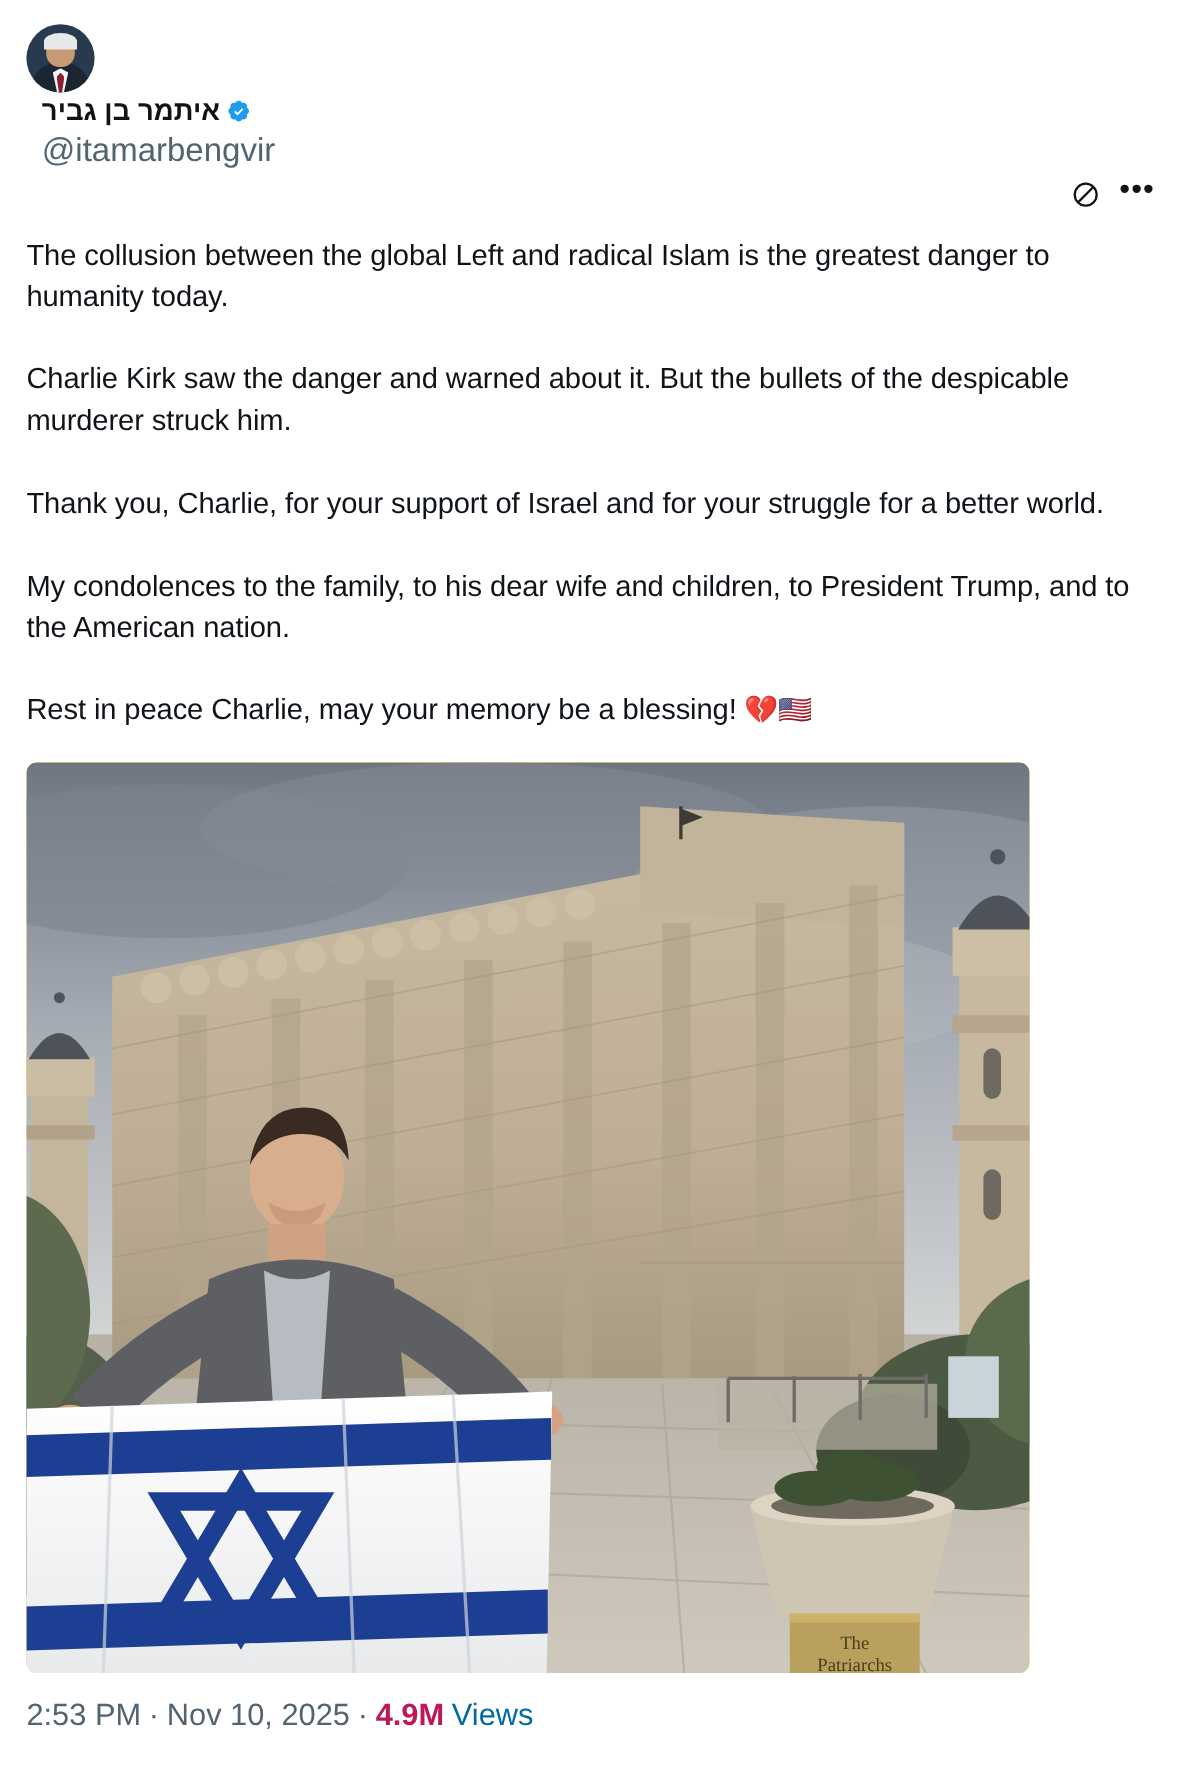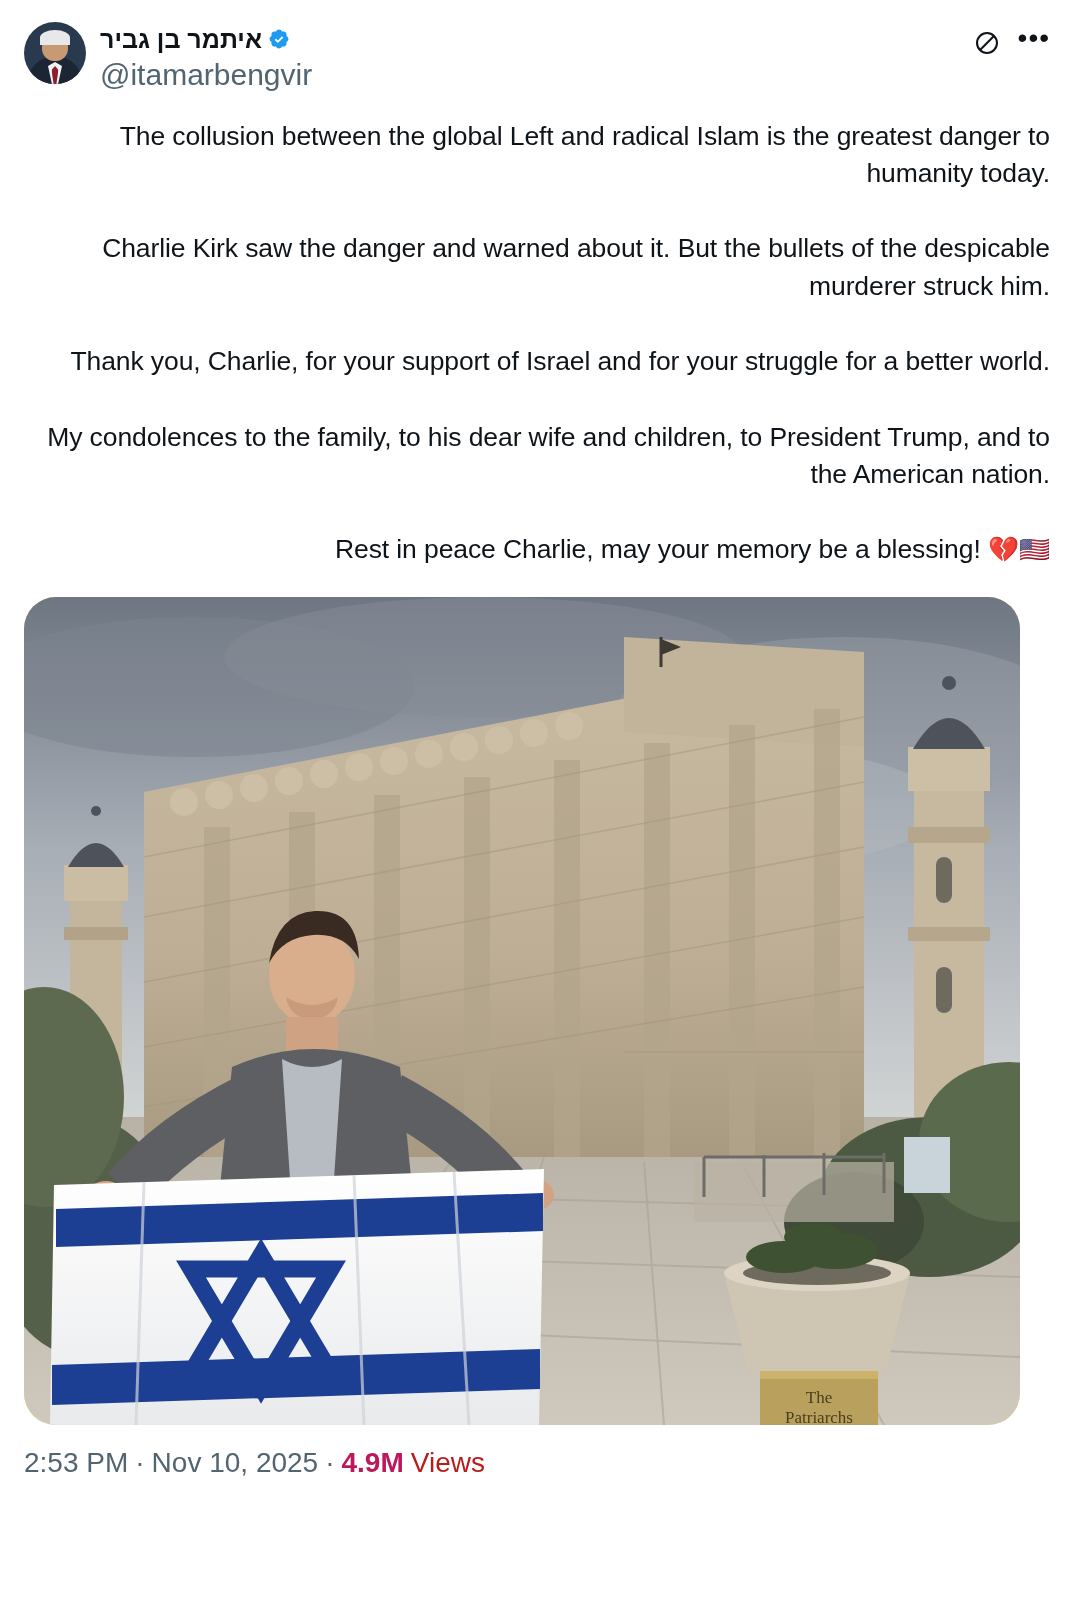--- a/index.html
+++ b/index.html
@@ -18,20 +18,21 @@
     box-sizing: border-box;
     background: #fff;
     padding: 16px 24px 0 24px;
     position: relative;
   }
   
   .header {
     display: flex;
     align-items: flex-start;
     padding-top: 6px;
+    flex-direction: column;
   }
   .avatar {
     width: 62px;
     height: 62px;
     border-radius: 50%;
     overflow: hidden;
     flex: 0 0 62px;
     background: #2a3a4e;
     position: relative;
   }
@@ -136,31 +137,30 @@
     padding-bottom: 10px;
   }
   
   .tweet-text {
     margin-top: 24px;
     font-size: 26.5px;
     line-height: 1.42;
     color: #0f1419;
     white-space: pre-wrap;
     letter-spacing: -0.1px;
-    text-align: right;
   }
   .emoji {
     font-size: 25px;
   }
   
   .media {
     margin-top: 28px;
-    width: 996px;
+    width: 912px;
     height: 828px;
-    border-radius: 32px;
+    border-radius: 10px;
     overflow: hidden;
     position: relative;
     background: #fde047;
   }
   .media svg {
     display: block;
     width: 100%;
     height: 100%;
   }
   
@@ -174,21 +174,21 @@
     gap: 0;
   }
   .footer .sep {
     padding: 0 7px;
   }
   .footer .views-count {
     color: #be185d;
     font-weight: bold;
   }
   .footer .views-label {
-    color: #b91c1c;
+    color: #0369a1;
     padding-left: 7px;
   }
 </style>
 </head>
 <body>
 
 <div class="tweet">
 
   <div class="header">
 

